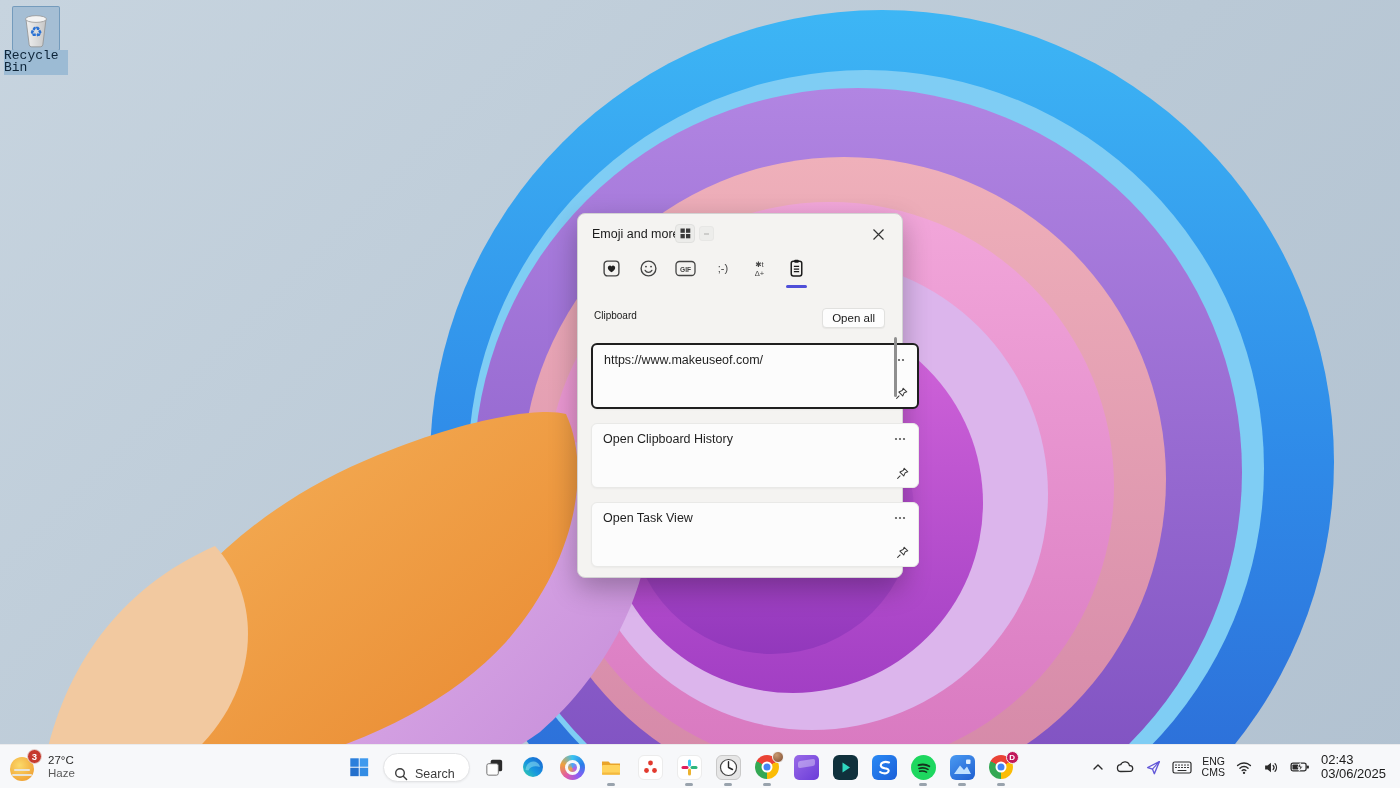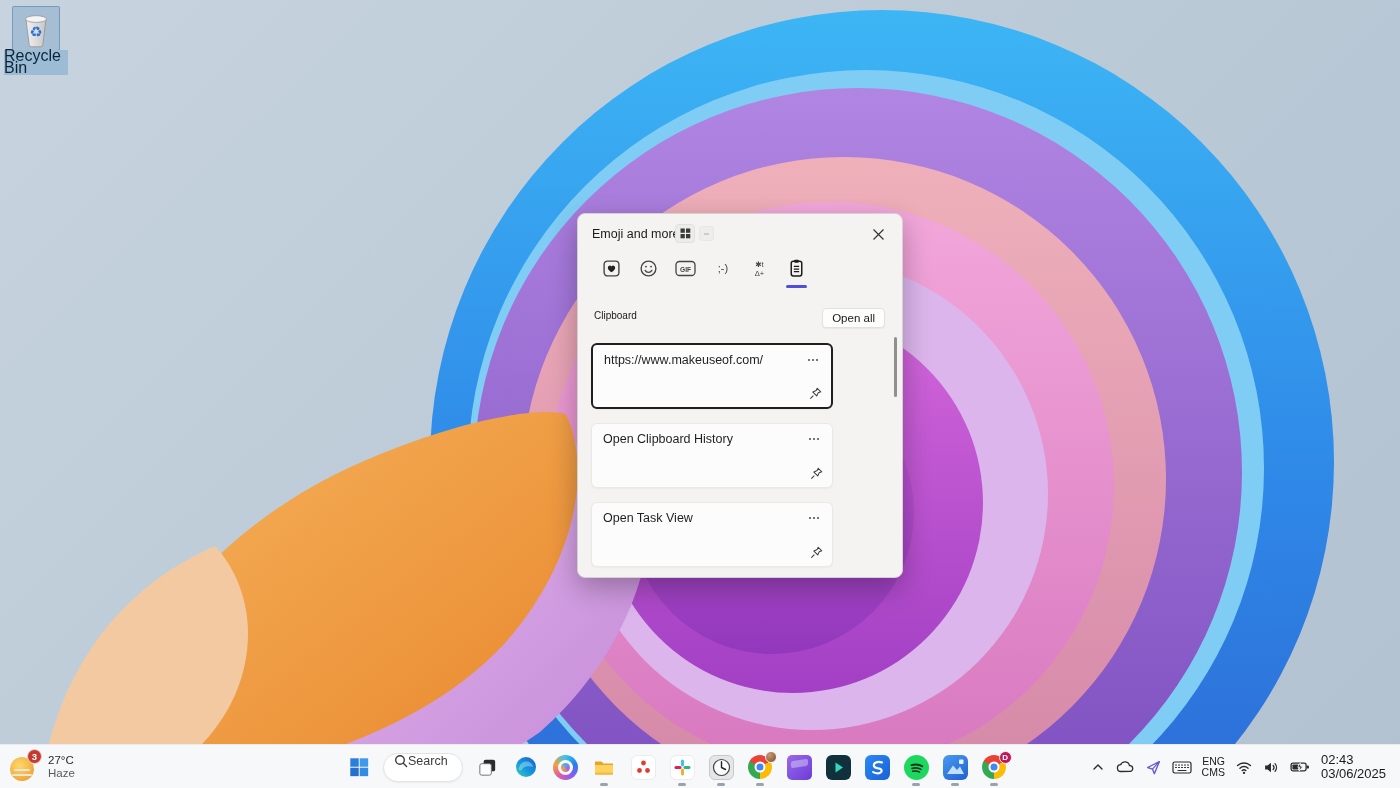--- a/index.html
+++ b/index.html
@@ -8,22 +8,22 @@
 
   #desktop { position:relative; width:1400px; height:788px; overflow:hidden;
              background:linear-gradient(135deg,#c7d4df 0%,#bac9d6 55%,#b2c2d1 100%); }
   #wallpaper { position:absolute; inset:0; z-index:0; }
 
   
   #recycle-bin { position:absolute; left:4px; top:6px; width:64px; z-index:2;
                  display:flex; flex-direction:column; align-items:center; cursor:default; }
   .bin-sel { background:rgba(125,165,200,0.45); border:1px solid rgba(90,135,175,0.65);
              border-radius:2px; padding:1px 4px 0 4px; }
-  .bin-label { font-size:16px; color:#0d2438; background:#9cbbd4; padding:0 3px 1px 0;
-               margin-top:-1px; line-height:12px; }
+  .bin-label { font-size:13px; color:#0d2438; background:#9cbbd4; padding:0 3px 1px 0;
+               margin-top:-1px; line-height:12px;font-family:Liberation Mono, monospace; }
 
   
   #panel { position:absolute; left:577px; top:213px; width:326px; height:365px; z-index:5;
            background:#f4f3f1; border:1px solid #d2d2d2; border-radius:8px;
            box-shadow:0 10px 28px rgba(0,0,0,0.28); }
   .panel-title { position:absolute; left:14px; top:13px; font-size:12.5px; color:#1b1b1b; }
   .hdr-grid-btn { position:absolute; left:97px; top:10px; width:20px; height:19px; border-radius:4px;
                   background:#ececea; border:1px solid #e0e0de; display:flex; align-items:center; justify-content:center; }
   .hdr-fade-btn { position:absolute; left:121px; top:12px; width:15px; height:15px; border-radius:3px;
                   background:#ebebe9; border:1px solid #e2e2e0; opacity:.7; }
@@ -34,21 +34,21 @@
   .tabs { position:absolute; left:22px; top:41px; display:flex; gap:14px; }
   .tab { width:23px; height:26px; display:flex; align-items:center; justify-content:center; }
   .tab-underline { position:absolute; left:208px; top:71px; width:21px; height:3px; border-radius:2px; }
 
   .clip-head { position:absolute; left:16px; top:96px; font-size:10px; color:#1a1a1a; }
   .clear-all { position:absolute; right:17px; top:94px; font-size:11.5px; color:#1a1a1a;
                background:#fdfdfd; border:1px solid #e1e1df; border-radius:4px;
                padding:3px 9px; box-shadow:0 1px 1px rgba(0,0,0,0.05); }
 
   .clip-items { position:absolute; left:13px; top:129px; width:298px; }
-  .clip-item { position:relative; width:242px; height:65px; background:#fcfcfc;
+  .clip-item { position:relative; width:328px; height:65px; background:#fcfcfc;
                border:1px solid #e9e9e7; border-radius:6px; margin-bottom:14px;
                box-shadow:0 1px 2px rgba(0,0,0,0.04); }
   .clip-item.selected { height:66px; border:2px solid #1f1f1f; }
   .clip-text { position:absolute; left:11px; top:8px; font-size:12.5px; color:#1f1f1f; }
   .item-dots { position:absolute; right:9px; top:7px; width:18px; height:16px;
                display:flex; align-items:center; justify-content:center; }
   .item-pin  { position:absolute; right:7px; bottom:5px; width:18px; height:18px;
                display:flex; align-items:center; justify-content:center; }
   .panel-scrollbar { position:absolute; left:316px; top:123px; width:3px; height:60px;
                      background:#8f8f8f; border-radius:2px; }
@@ -67,21 +67,21 @@
   .weather-text { display:flex; flex-direction:column; line-height:13px; }
   .weather-temp { font-size:11.5px; color:#2a2a2a; }
   .weather-cond { font-size:11.5px; color:#5a5a5a;text-align:right; }
 
   #tb-center { position:absolute; left:340px; top:0; height:44px; display:flex; align-items:center; gap:2px; }
   .tbtn { position:relative; width:37px; height:37px; border-radius:6px;
           display:flex; align-items:center; justify-content:center; }
   .run-dash { position:absolute; bottom:0px; left:50%; transform:translateX(-50%);
               width:8px; height:3px; border-radius:2px; background:#99a3ad; }
   #search-pill { height:29px; margin:0 4px; padding:0 14px 0 10px; border-radius:15px;
-                 background:#ffffff; border:1px solid #e3e4e6; display:flex; align-items:flex-start; 
+                 background:#ffffff; border:1px solid #e3e4e6; display:flex; align-items:flex-end; gap:7px;
                  box-shadow:0 1px 2px rgba(0,0,0,0.05); }
   #search-pill span { font-size:12.5px; color:#3c3c3c; }
 
   .app-sq { width:25px; height:25px; border-radius:6px; position:relative; }
   .chrome-icon { position:relative; width:24px; height:24px; border-radius:50%;
                  background:conic-gradient(from 300deg,#ea4335 0 120deg,#fbbc05 0 240deg,#34a853 0 360deg); }
   .chrome-center { position:absolute; left:50%; top:50%; width:11px; height:11px;
                    transform:translate(-50%,-50%); border-radius:50%;
                    background:#4285f4; border:2px solid #fff; }
   .badge-photo { position:absolute; right:2px; top:2px; width:12px; height:12px; border-radius:50%;

